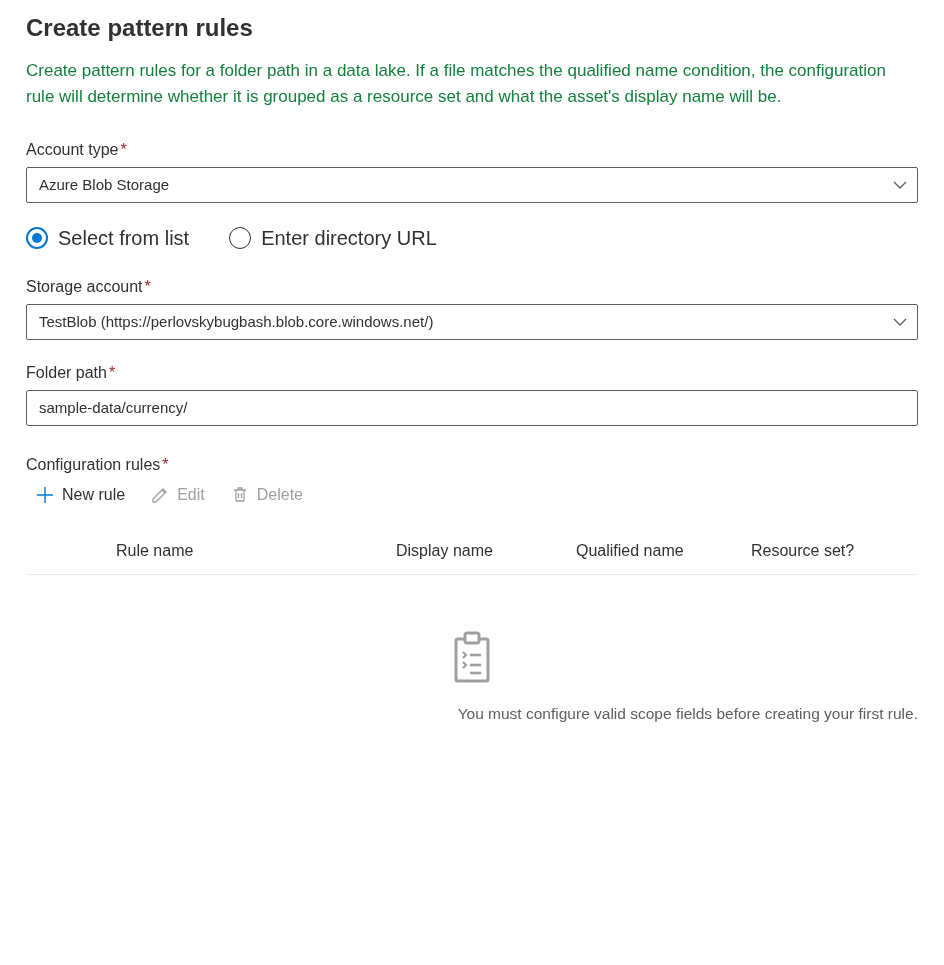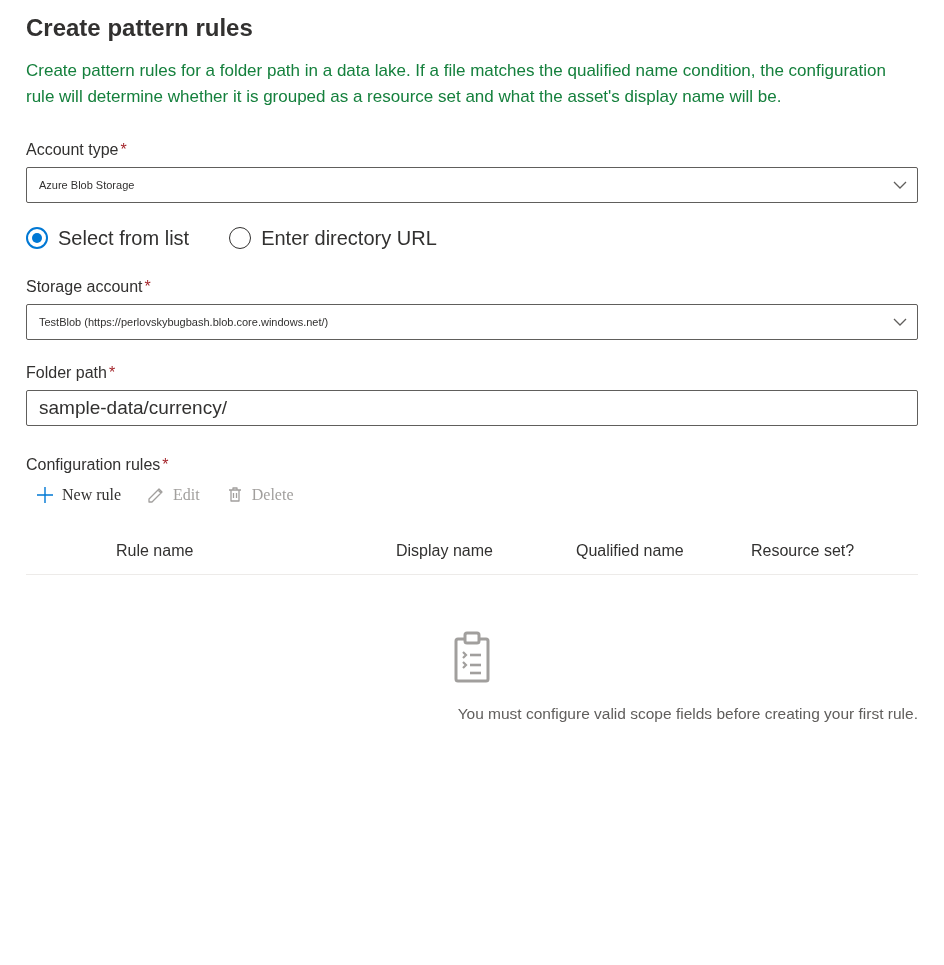--- a/index.html
+++ b/index.html
@@ -30,39 +30,39 @@
   }
   .required { color: #a4262c; margin-left: 2px; }
   .select {
     position: relative;
     border: 1px solid #605e5c;
     border-radius: 2px;
     height: 36px;
     display: flex;
     align-items: center;
     padding: 0 34px 0 12px;
-    font-size: 11px;
+    font-size: 15px;
     color: #323130;
     background: #fff;
     cursor: pointer;
   }
   .select .chev {
     position: absolute;
     right: 10px;
     top: 50%;
     transform: translateY(-50%);
     width: 14px; height: 14px;
     display:flex; align-items:center; justify-content:center;
   }
   .input {
     border: 1px solid #605e5c;
     border-radius: 2px;
     height: 36px;
     padding: 10px 12px;
-    font-size: 19px;
+    font-size: 15px;
     color: #323130;
     background: #fff;
     width: 100%;
     font-family: inherit;
   }
   .radio-row {
     display: flex;
     gap: 40px;
     align-items: center;
     margin-bottom: 28px;
@@ -96,21 +96,20 @@
     color: #323130;
     margin-top: 30px;
     margin-bottom: 12px;
   }
   .toolbar {
     display: flex;
     gap: 26px;
     align-items: center;
     margin-bottom: 24px;
     padding-left: 10px;
-    font-family: Liberation Serif, serif;
   }
   .tool-btn {
     display: flex;
     align-items: center;
     gap: 8px;
     font-size: 16px;
     cursor: pointer;
   }
   .tool-btn.primary { color: #0078d4; }
   .tool-btn.disabled { color: #a19f9d; cursor: default; text-align: right; }

